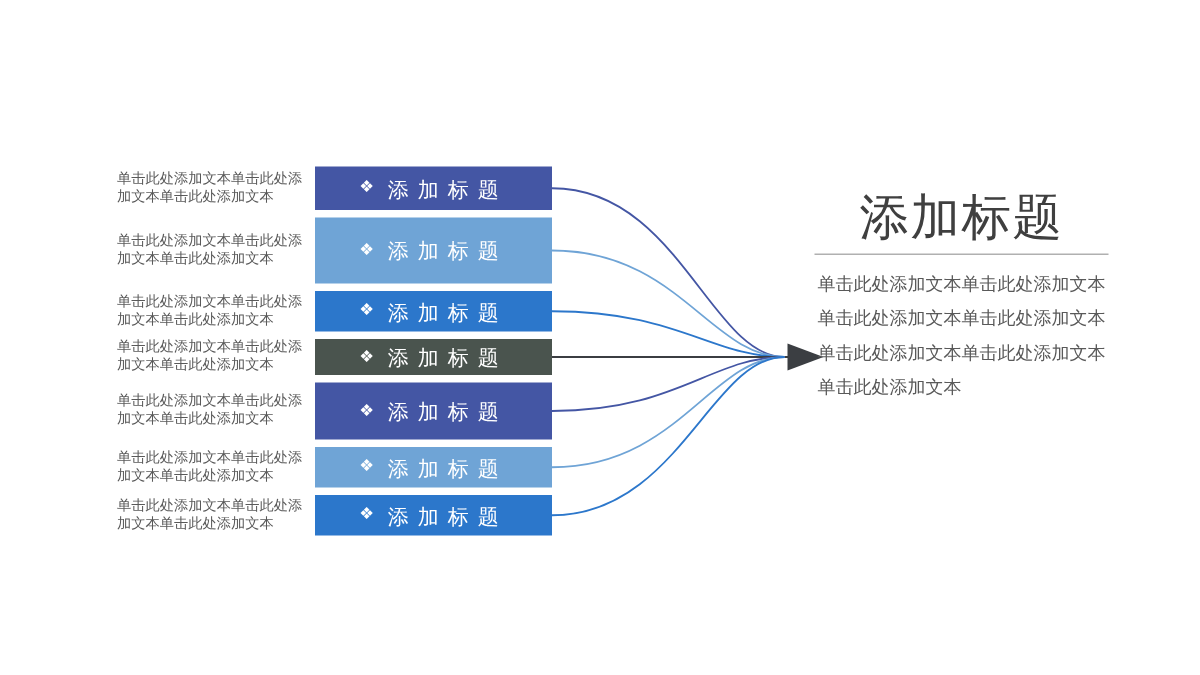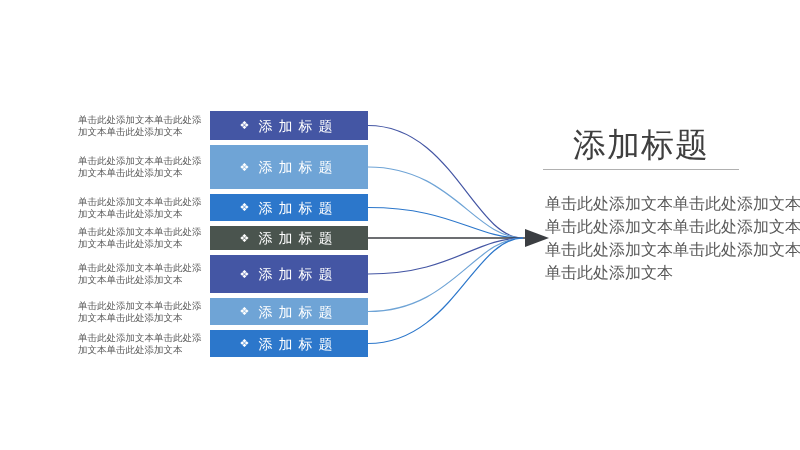--- a/index.html
+++ b/index.html
@@ -81,23 +81,23 @@
     color: #3f3f3f;
     white-space: nowrap;
     cursor: text;
   }
   .divider {
     height: 1px;
     background: #b0b0b0;
     margin-top: 5px;
   }
   .panel-body {
-    margin-top: 22px;
+    margin-top: 8px;
     padding-left: 2px;
-    font-size: 16px;
+    font-size: 12px;
     line-height: 23px;
     color: #595959;
     white-space: pre;
     cursor: text;
   }
 </style>
 </head>
 <body>
 
 <div class="slide">

